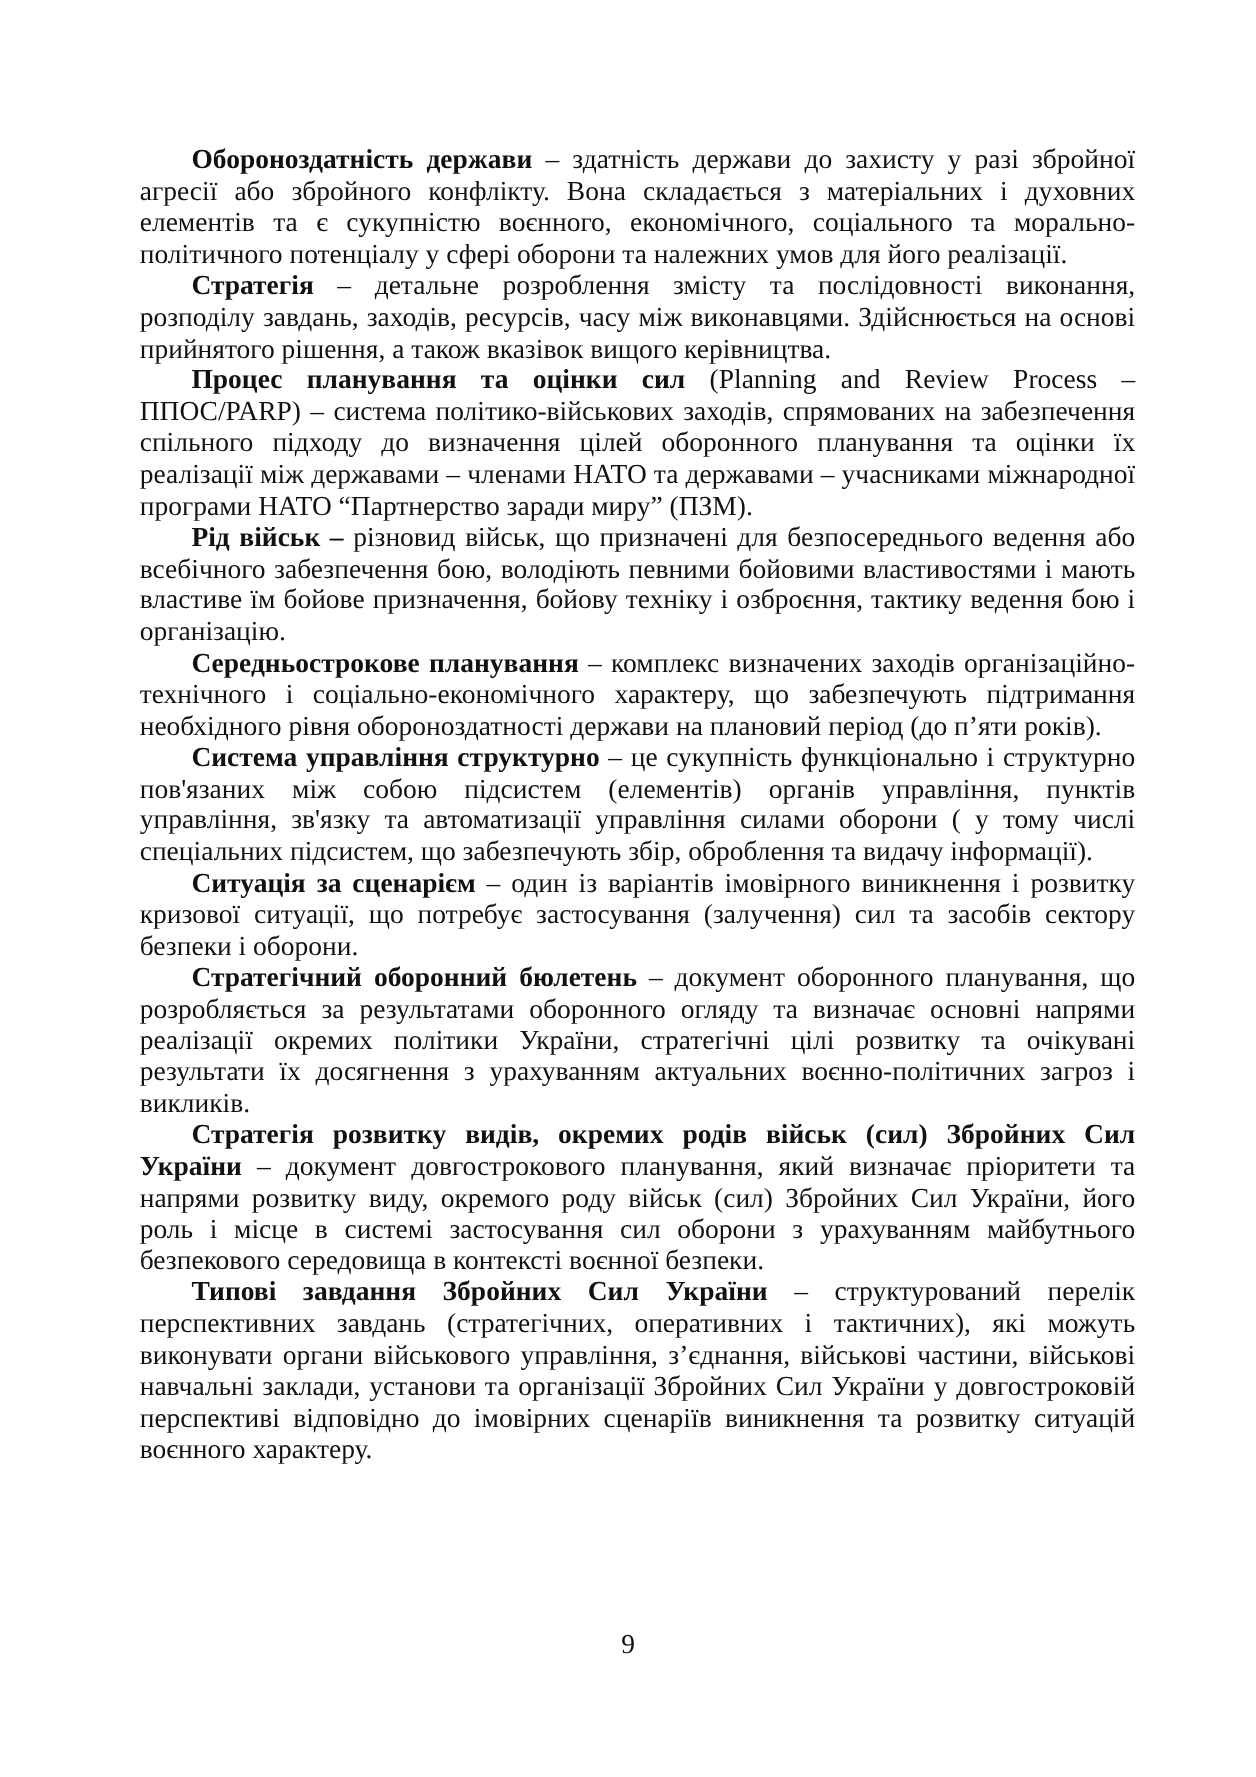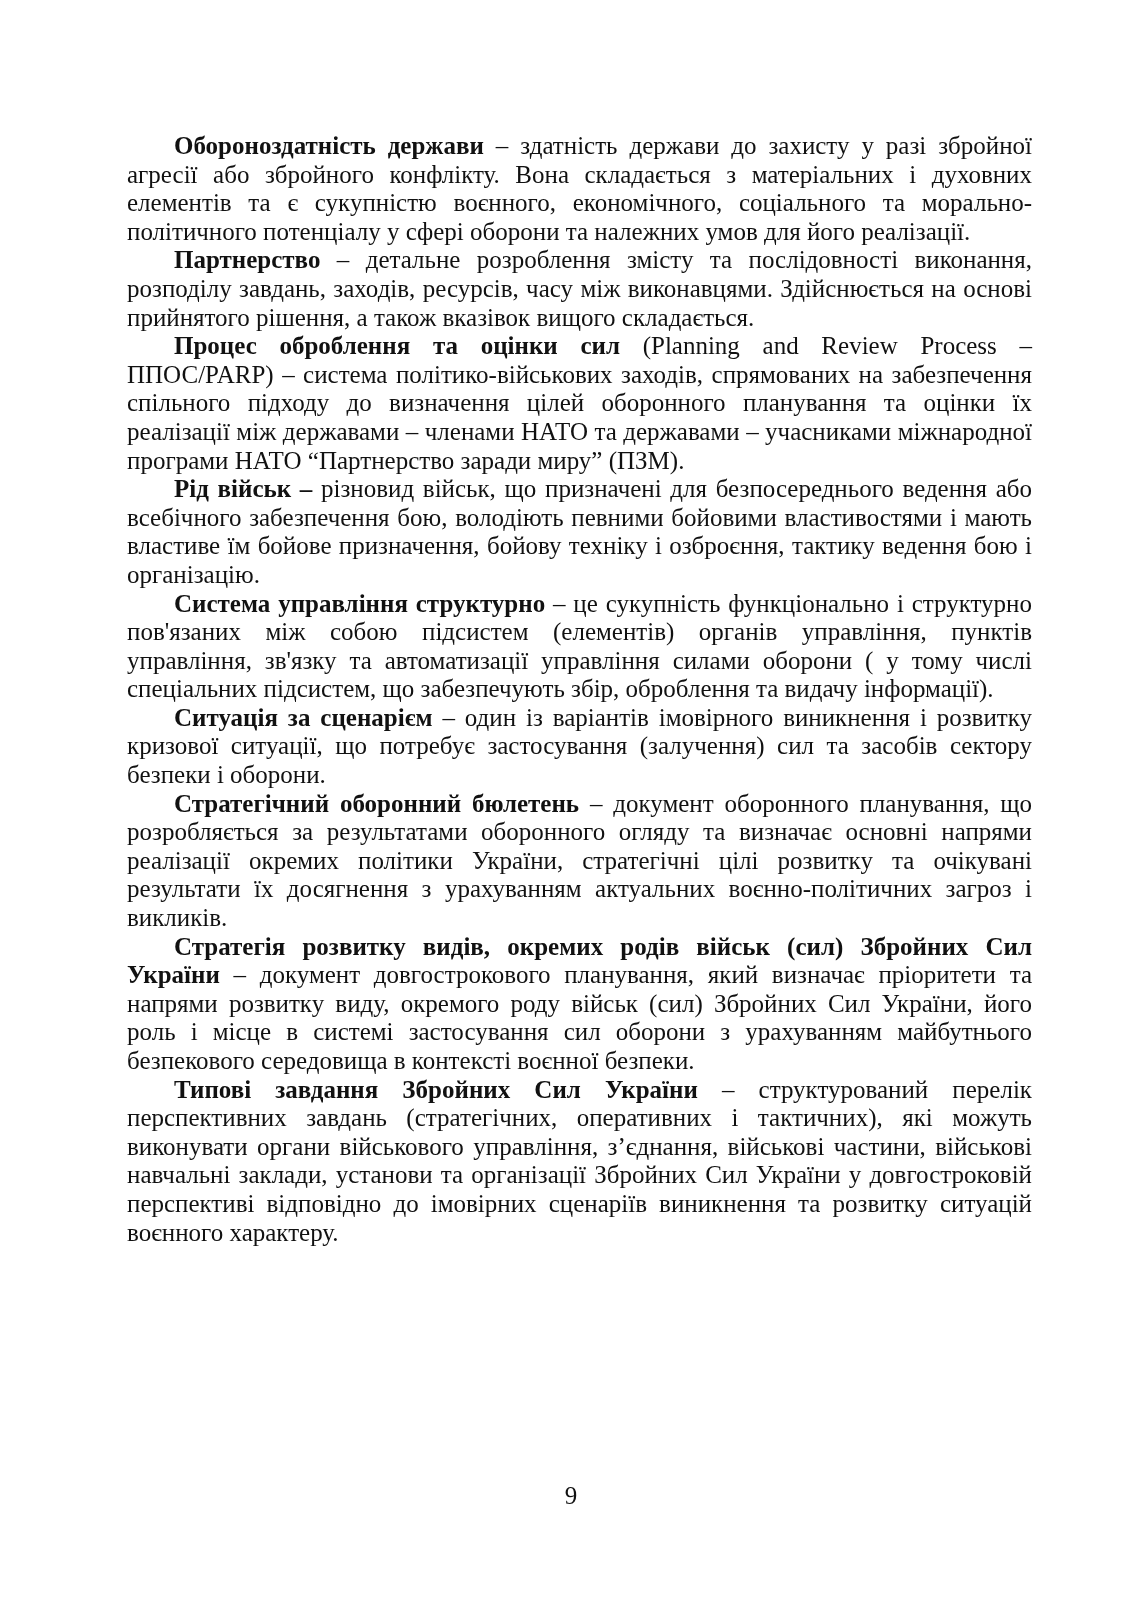--- a/index.html
+++ b/index.html
@@ -43,26 +43,27 @@
   }
 </style>
 </head>
 <body>
 
 <div class="page">
   <div class="content">
   <p class="para"><b class="term">Обороноздатність держави</b><span> – здатність держави до захисту у разі збройної агресії або збройного конфлікту. Вона складається з матеріальних і духовних елементів та є сукупністю воєнного, економічного, соціального та морально-політичного потенціалу у сфері оборони та належних умов для його реалізації.</span></p>
 
 
-  <p class="para"><b class="term">Партнерство</b><span> – детальне розроблення змісту та послідовності виконання, розподілу завдань, заходів, ресурсів, часу між виконавцями. Здійснюється на основі прийнятого рішення, а також вказівок вищого складається.</span></p>
+  <p class="para"><b class="term">Стратегія</b><span> – детальне розроблення змісту та послідовності виконання, розподілу завдань, заходів, ресурсів, часу між виконавцями. Здійснюється на основі прийнятого рішення, а також вказівок вищого керівництва.</span></p>
 
-  <p class="para"><b class="term">Процес оброблення та оцінки сил</b><span> (Planning and Review Process – ППОС/PARP) – система політико-військових заходів, спрямованих на забезпечення спільного підходу до визначення цілей оборонного планування та оцінки їх реалізації між державами – членами НАТО та державами – учасниками міжнародної програми НАТО “Партнерство заради миру” (ПЗМ).</span></p>
+  <p class="para"><b class="term">Процес планування та оцінки сил</b><span> (Planning and Review Process – ППОС/PARP) – система політико-військових заходів, спрямованих на забезпечення спільного підходу до визначення цілей оборонного планування та оцінки їх реалізації між державами – членами НАТО та державами – учасниками міжнародної програми НАТО “Партнерство заради миру” (ПЗМ).</span></p>
 
   <p class="para"><b class="term">Рід військ –</b><span> різновид військ, що призначені для безпосереднього ведення або всебічного забезпечення бою, володіють певними бойовими властивостями і мають властиве їм бойове призначення, бойову техніку і озброєння, тактику ведення бою і організацію.</span></p>
 
+  <p class="para"><b class="term">Середньострокове планування</b><span> – комплекс визначених заходів організаційно-технічного і соціально-економічного характеру, що забезпечують підтримання необхідного рівня обороноздатності держави на плановий період (до п’яти років).</span></p>
 
   <p class="para"><b class="term">Система управління структурно</b><span> – це сукупність функціонально і структурно пов'язаних між собою підсистем (елементів) органів управління, пунктів управління, зв'язку та автоматизації управління силами оборони ( у тому числі спеціальних підсистем, що забезпечують збір, оброблення та видачу інформації).</span></p>
 
   <p class="para"><b class="term">Ситуація за сценарієм</b><span> – один із варіантів імовірного виникнення і розвитку кризової ситуації, що потребує застосування (залучення) сил та засобів сектору безпеки і оборони.</span></p>
 
   <p class="para"><b class="term">Стратегічний оборонний бюлетень</b><span> – документ оборонного планування, що розробляється за результатами оборонного огляду та визначає основні напрями реалізації окремих політики України, стратегічні цілі розвитку та очікувані результати їх досягнення з урахуванням актуальних воєнно-політичних загроз і викликів.</span></p>
 
   <p class="para"><b class="term">Стратегія розвитку видів, окремих родів військ (сил) Збройних Сил України</b><span> – документ довгострокового планування, який визначає пріоритети та напрями розвитку виду, окремого роду військ (сил) Збройних Сил України, його роль і місце в системі застосування сил оборони з урахуванням майбутнього безпекового середовища в контексті воєнної безпеки.</span></p>
 
   <p class="para"><b class="term">Типові завдання Збройних Сил України</b><span> – структурований перелік перспективних завдань (стратегічних, оперативних і тактичних), які можуть виконувати органи військового управління, з’єднання, військові частини, військові навчальні заклади, установи та організації Збройних Сил України у довгостроковій перспективі відповідно до імовірних сценаріїв виникнення та розвитку ситуацій воєнного характеру.</span></p>

